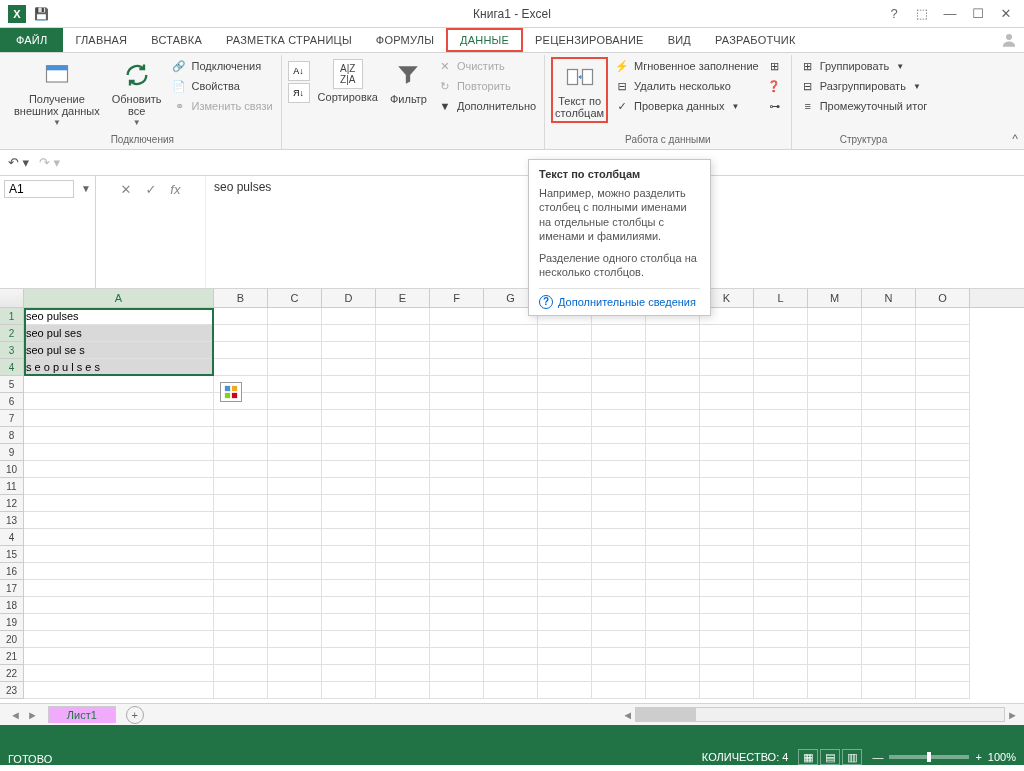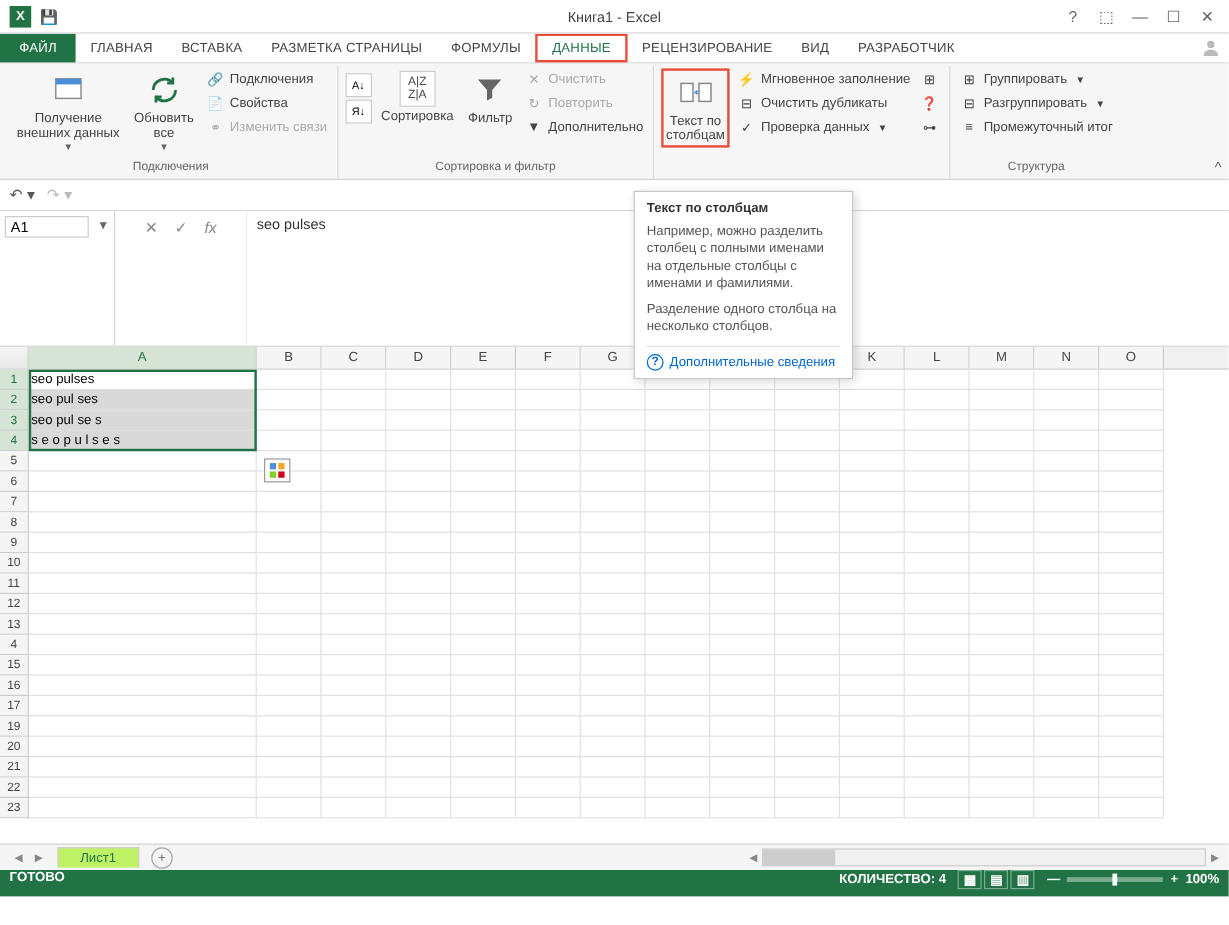--- a/index.html
+++ b/index.html
@@ -65,28 +65,28 @@
 .cell { border-right: 1px solid #e0e0e0; border-bottom: 1px solid #e0e0e0; font-size: 11px; padding: 0 2px; display: flex; align-items: center; overflow: hidden; white-space: nowrap; }
 .cell.sel { background: #d9d9d9; }
 .cell.sel.first { background: #fff; }
 .selection-border { position: absolute; border: 2px solid #217346; pointer-events: none; }
 .quick-analysis { position: absolute; width: 22px; height: 20px; border: 1px solid #999; background: #fff; display: flex; align-items: center; justify-content: center; }
 .quick-analysis svg { width: 14px; height: 14px; }
 
 
 .sheet-bar { height: 22px; background: #f5f5f5; border-top: 1px solid #d4d4d4; display: flex; align-items: center; font-size: 11px; }
 .sheet-nav { display: flex; gap: 6px; padding: 0 10px; color: #888; }
-.sheet-tab { background: #bef264; border: 1px solid #ccc; border-bottom: none; padding: 2px 18px; color: #217346; }
+.sheet-tab { background: #f0abfc; border: 1px solid #ccc; border-bottom: none; padding: 2px 18px; color: #217346; }
 .sheet-add { width: 18px; height: 18px; border: 1px solid #aaa; border-radius: 50%; display: flex; align-items: center; justify-content: center; margin-left: 10px; color: #666; }
 .hscroll { flex: 1; display: flex; align-items: center; justify-content: flex-end; padding-right: 6px; }
 .hscroll .track { width: 370px; height: 15px; background: #f0f0f0; border: 1px solid #ccc; position: relative; }
 .hscroll .thumb { position: absolute; left: 0; top: 0; width: 60px; height: 100%; background: #cdcdcd; }
 
 
-.status-bar { height: 22px; background: #217346; color: #fff; display: flex; align-items: flex-start; font-size: 11px; padding: 0 8px; font-weight: bold; }
+.status-bar { height: 40px; background: #217346; color: #fff; display: flex; align-items: flex-end; font-size: 11px; padding: 0 8px; }
 .status-bar .sl { }
 .status-bar .sr { margin-left: auto; display: flex; align-items: center; gap: 10px; }
 .view-btns { display: flex; gap: 2px; }
 .view-btn { width: 20px; height: 16px; border: 1px solid rgba(255,255,255,0.4); display: flex; align-items: center; justify-content: center; }
 .zoom { display: flex; align-items: center; gap: 6px; }
 .zoom .zt { width: 80px; height: 4px; background: rgba(255,255,255,0.4); position: relative; }
 .zoom .zh { position: absolute; left: 38px; top: -3px; width: 4px; height: 10px; background: #fff; }
 </style>
 </head>
 <body>
@@ -192,21 +192,20 @@
         <div class="small-btn" style="color:#aaa">
             <span class="ic">↻</span>
             <span>Повторить</span>
           </div>
         <div class="small-btn">
             <span class="ic">▼</span>
             <span>Дополнительно</span>
           </div>
       </div>
     </div>
-    <div class="group-label">Сортировка и фильтр</div>
   </div>
 
   <div class="group">
     <div class="group-body">
       <div class="big-btn highlight-red" style="padding:2px 2px">
         <div class="ic">
             <svg width="30" height="30" viewBox="0 0 24 24">
               <rect x="2" y="6" width="8" height="12" fill="#fff" stroke="#888"></rect>
               <rect x="14" y="6" width="8" height="12" fill="#fff" stroke="#888"></rect>
               <path d="M11 12h2m0 0l-1-1m1 1l-1 1" stroke="#4a90d9" stroke-width="1.5" fill="none"></path>
@@ -215,40 +214,41 @@
         <span style="white-space:pre-line">Текст по
 столбцам</span>
       </div>
       <div class="small-list">
         <div class="small-btn">
             <span class="ic">⚡</span>
             <span>Мгновенное заполнение</span>
           </div>
         <div class="small-btn">
             <span class="ic">⊟</span>
-            <span>Очистить дубликаты</span>
+            <span>Удалить несколько</span>
           </div>
         <div class="small-btn">
             <span class="ic">✓</span>
             <span>Проверка данных</span>
             <span style="font-size:8px;margin-left:3px">▼</span>
           </div>
       </div>
       <div class="small-list">
         <div class="small-btn">
             <span class="ic">⊞</span>
           </div>
         <div class="small-btn">
             <span class="ic">❓</span>
           </div>
         <div class="small-btn">
             <span class="ic">⊶</span>
           </div>
       </div>
     </div>
+    <div class="group-label">Работа с данными</div>
   </div>
 
   <div class="group" style="border-right:none">
     <div class="group-body">
       <div class="small-list">
         <div class="small-btn">
             <span class="ic">⊞</span>
             <span>Группировать</span>
             <span style="font-size:8px;margin-left:3px">▼</span>
           </div>
@@ -618,20 +618,38 @@
         <div class="cell" style="width: 54px;"></div>
         <div class="cell" style="width: 54px;"></div>
         <div class="cell" style="width: 54px;"></div>
         <div class="cell" style="width: 54px;"></div>
         <div class="cell" style="width: 54px;"></div>
         <div class="cell" style="width: 54px;"></div>
         <div class="cell" style="width: 54px;"></div>
         <div class="cell" style="width: 54px;"></div>
       </div>
       <div class="row">
+        <div class="row-h">18</div>
+        <div class="cell" style="width: 190px;"></div>
+        <div class="cell" style="width: 54px;"></div>
+        <div class="cell" style="width: 54px;"></div>
+        <div class="cell" style="width: 54px;"></div>
+        <div class="cell" style="width: 54px;"></div>
+        <div class="cell" style="width: 54px;"></div>
+        <div class="cell" style="width: 54px;"></div>
+        <div class="cell" style="width: 54px;"></div>
+        <div class="cell" style="width: 54px;"></div>
+        <div class="cell" style="width: 54px;"></div>
+        <div class="cell" style="width: 54px;"></div>
+        <div class="cell" style="width: 54px;"></div>
+        <div class="cell" style="width: 54px;"></div>
+        <div class="cell" style="width: 54px;"></div>
+        <div class="cell" style="width: 54px;"></div>
+      </div>
+      <div class="row">
         <div class="row-h">19</div>
         <div class="cell" style="width: 190px;"></div>
         <div class="cell" style="width: 54px;"></div>
         <div class="cell" style="width: 54px;"></div>
         <div class="cell" style="width: 54px;"></div>
         <div class="cell" style="width: 54px;"></div>
         <div class="cell" style="width: 54px;"></div>
         <div class="cell" style="width: 54px;"></div>
         <div class="cell" style="width: 54px;"></div>
         <div class="cell" style="width: 54px;"></div>

